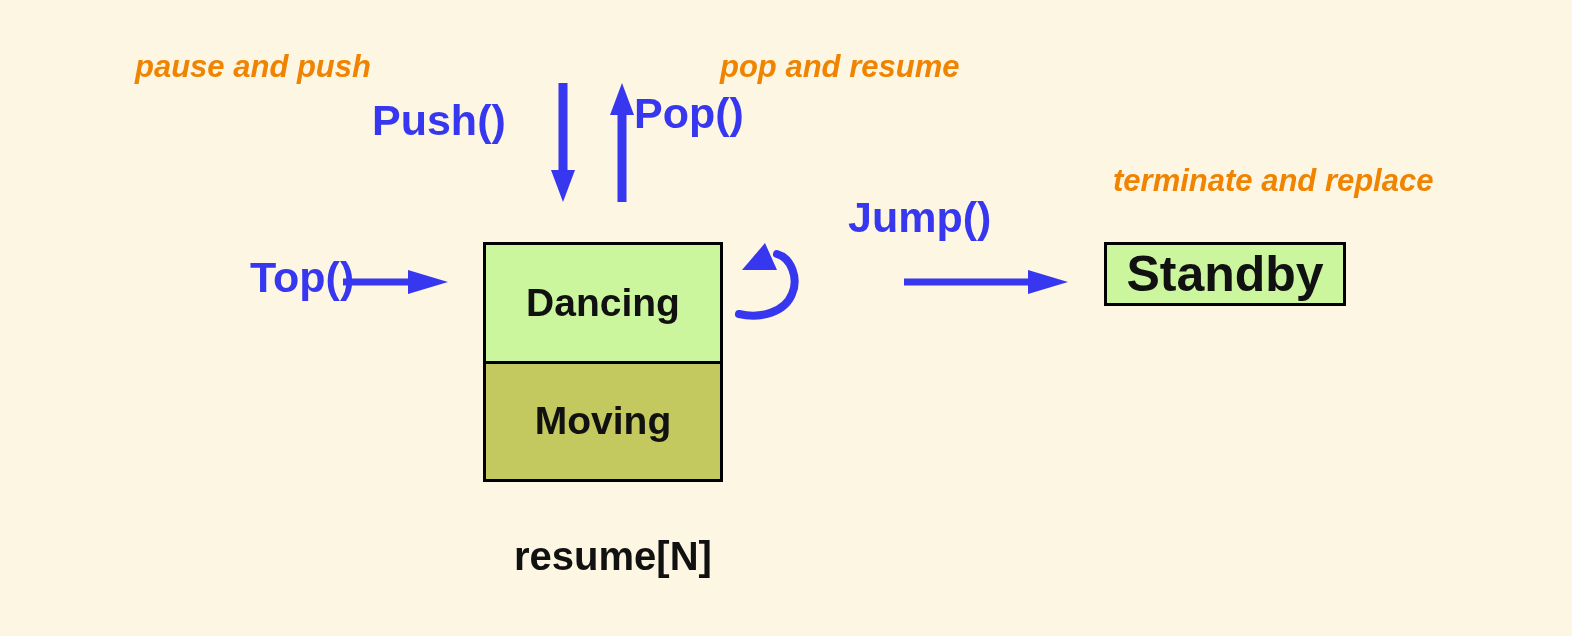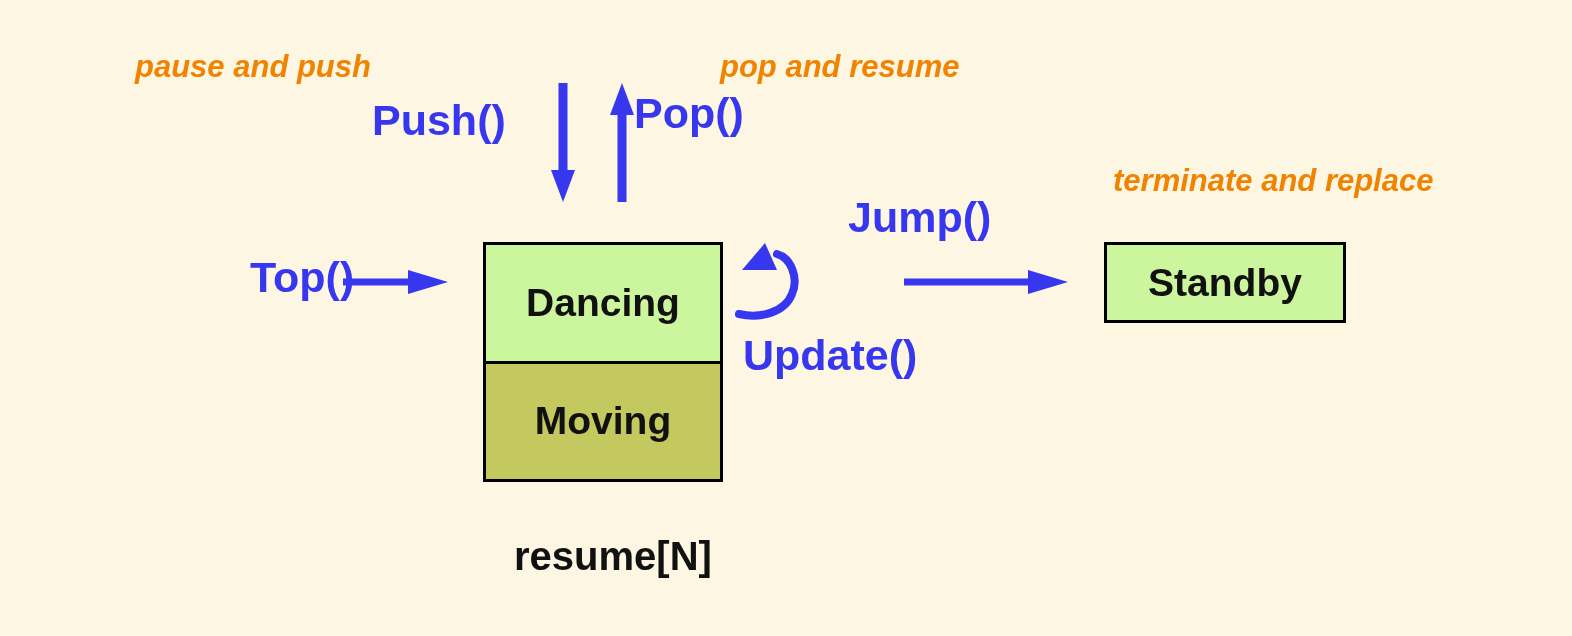--- a/index.html
+++ b/index.html
@@ -54,26 +54,26 @@
     color: var(--text);
     font-size: 39px;
     font-weight: bold;
   }
   .stack-row + .stack-row { border-top: 3px solid var(--line); align-items: center; }
   .row-active { background: var(--state-active); }
   .row-paused { background: var(--state-paused); }
 
   #standby-box {
     left: 1104px; top: 242px;
-    width: 242px; height: 81px;
+    width: 242px; height: 64px;
     border: 3px solid var(--line);
     background: var(--state-active);
-    display: flex; align-items: center; justify-content: center;
+    display: flex; align-items: flex-start; justify-content: center;
     color: var(--text);
-    font-size: 39px;
+    font-size: 50px;
     font-weight: bold;
   }
   #stack-label {
     left: 514px; top: 534px;
     color: var(--text);
     font-size: 40px;
     font-weight: bold;
     white-space: nowrap;
   }
 </style>
@@ -87,21 +87,20 @@
   <div class="abs annotation" style="left:720px; top:50px;text-align:right;">pop and resume</div>
 
   <div class="abs annotation" style="left:1113px; top:164px;">terminate and replace</div>
 
   <div class="abs fn-label" style="left:356px; top:97px;margin-left:16px;">Push()</div>
 
   <div class="abs fn-label" style="left:634px; top:90px;">Pop()</div>
 
   <div class="abs fn-label" style="left:210px; top:254px;margin-left:40px;">Top()</div>
 
-  <div class="abs fn-label" style="left:743px; top:332px;">Update()</div>
 
   <div class="abs fn-label" style="left:848px; top:194px;">Jump()</div>
 
   <svg class="abs" style="left:548px; top:80px;" width="30" height="124" viewBox="0 0 30 124">
     <line class="blue-stroke" x1="15" y1="3" x2="15" y2="93" stroke-width="9"></line>
     <polygon class="blue-fill" points="15,122 3,90 27,90"></polygon>
   </svg>
 
   <svg class="abs" style="left:607px; top:81px;" width="30" height="124" viewBox="0 0 30 124">
     <polygon class="blue-fill" points="15,2 3,34 27,34"></polygon>

